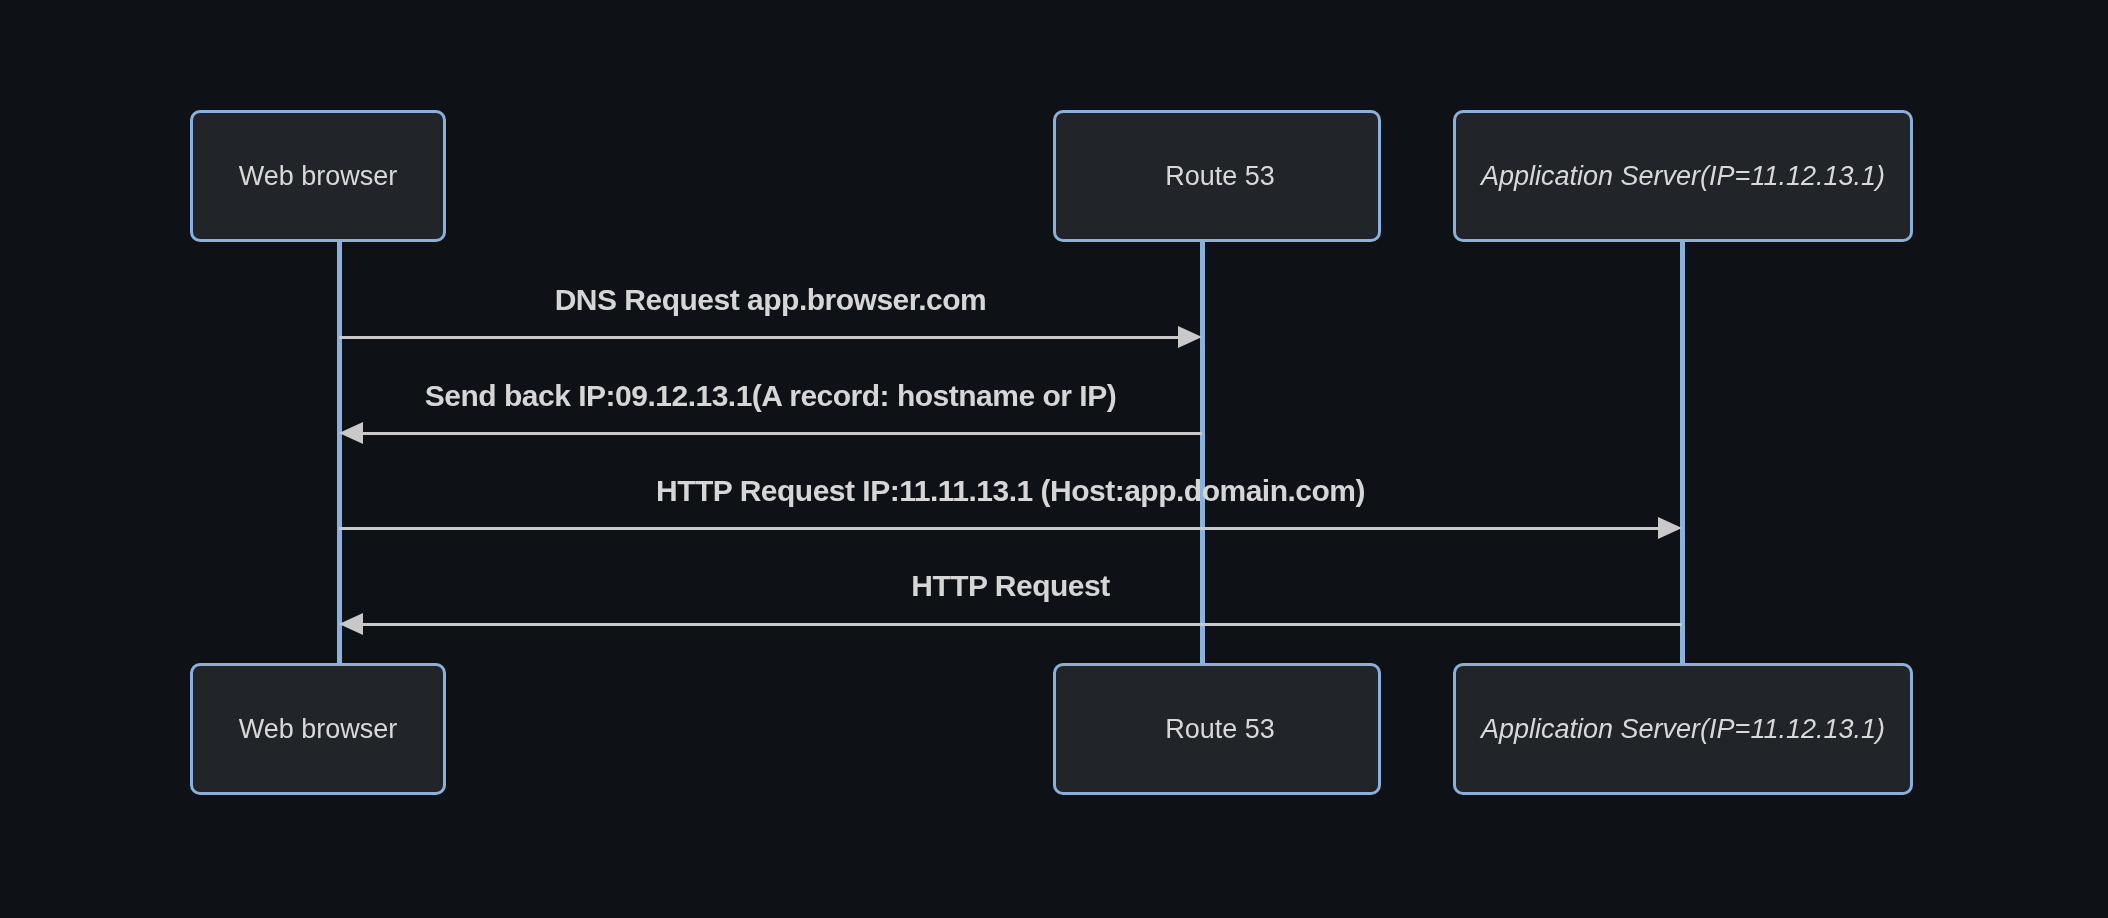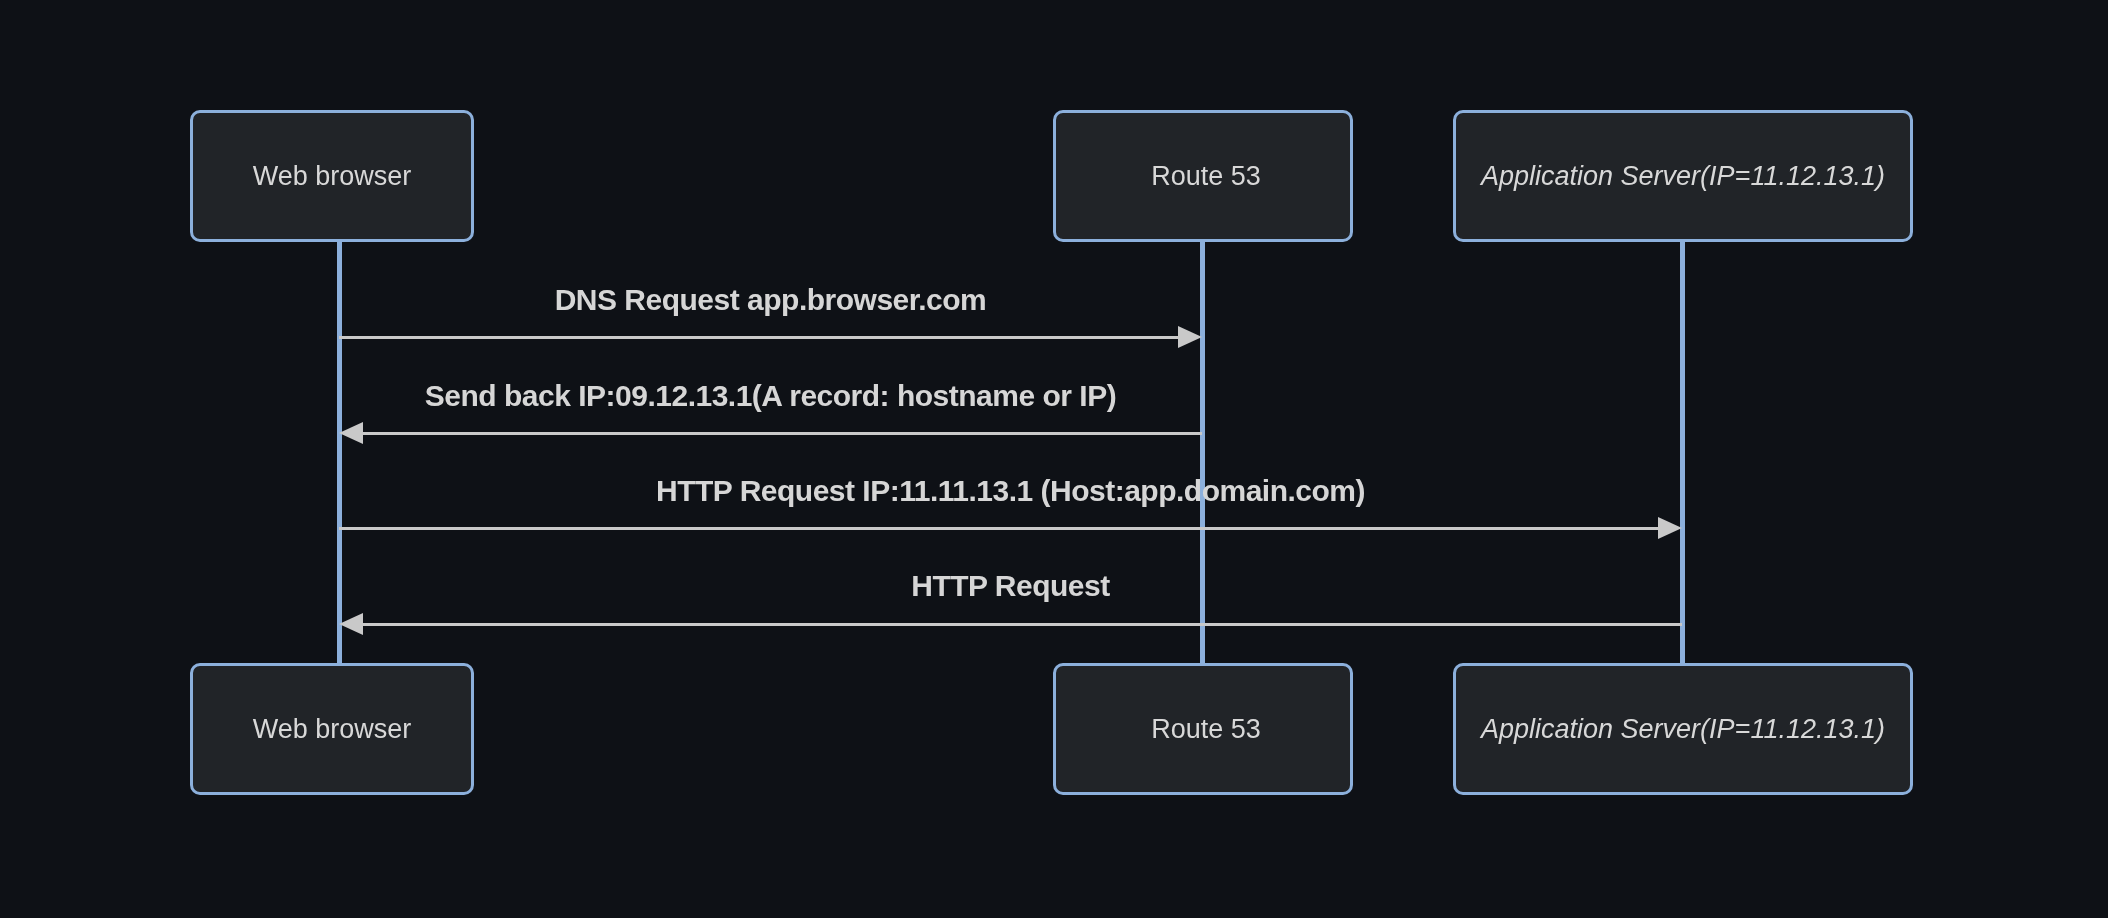--- a/index.html
+++ b/index.html
@@ -21,22 +21,22 @@
     box-sizing: border-box;
     display: flex;
     align-items: center;
     justify-content: center;
   }
   .actor .actor-label {
     color: #d8d8d8;
     font-size: 27px;
     white-space: nowrap;
   }
-  .actor.col-web   { left: 190px;  width: 284px; }
-  .actor.col-route { left: 1053px; width: 300px; padding-left: 6px; }
+  .actor.col-web   { left: 190px;  width: 256px; }
+  .actor.col-route { left: 1053px; width: 328px; padding-left: 6px; }
   .actor.col-app   { left: 1453px; width: 460px; font-style: italic; }
   .actor.row-top    { top: 110px; }
   .actor.row-bottom { top: 663px; }
   
   .lifeline {
     position: absolute;
     top: 242px;
     height: 421px;
     width: 5px;
     background: #8cb0dc;

